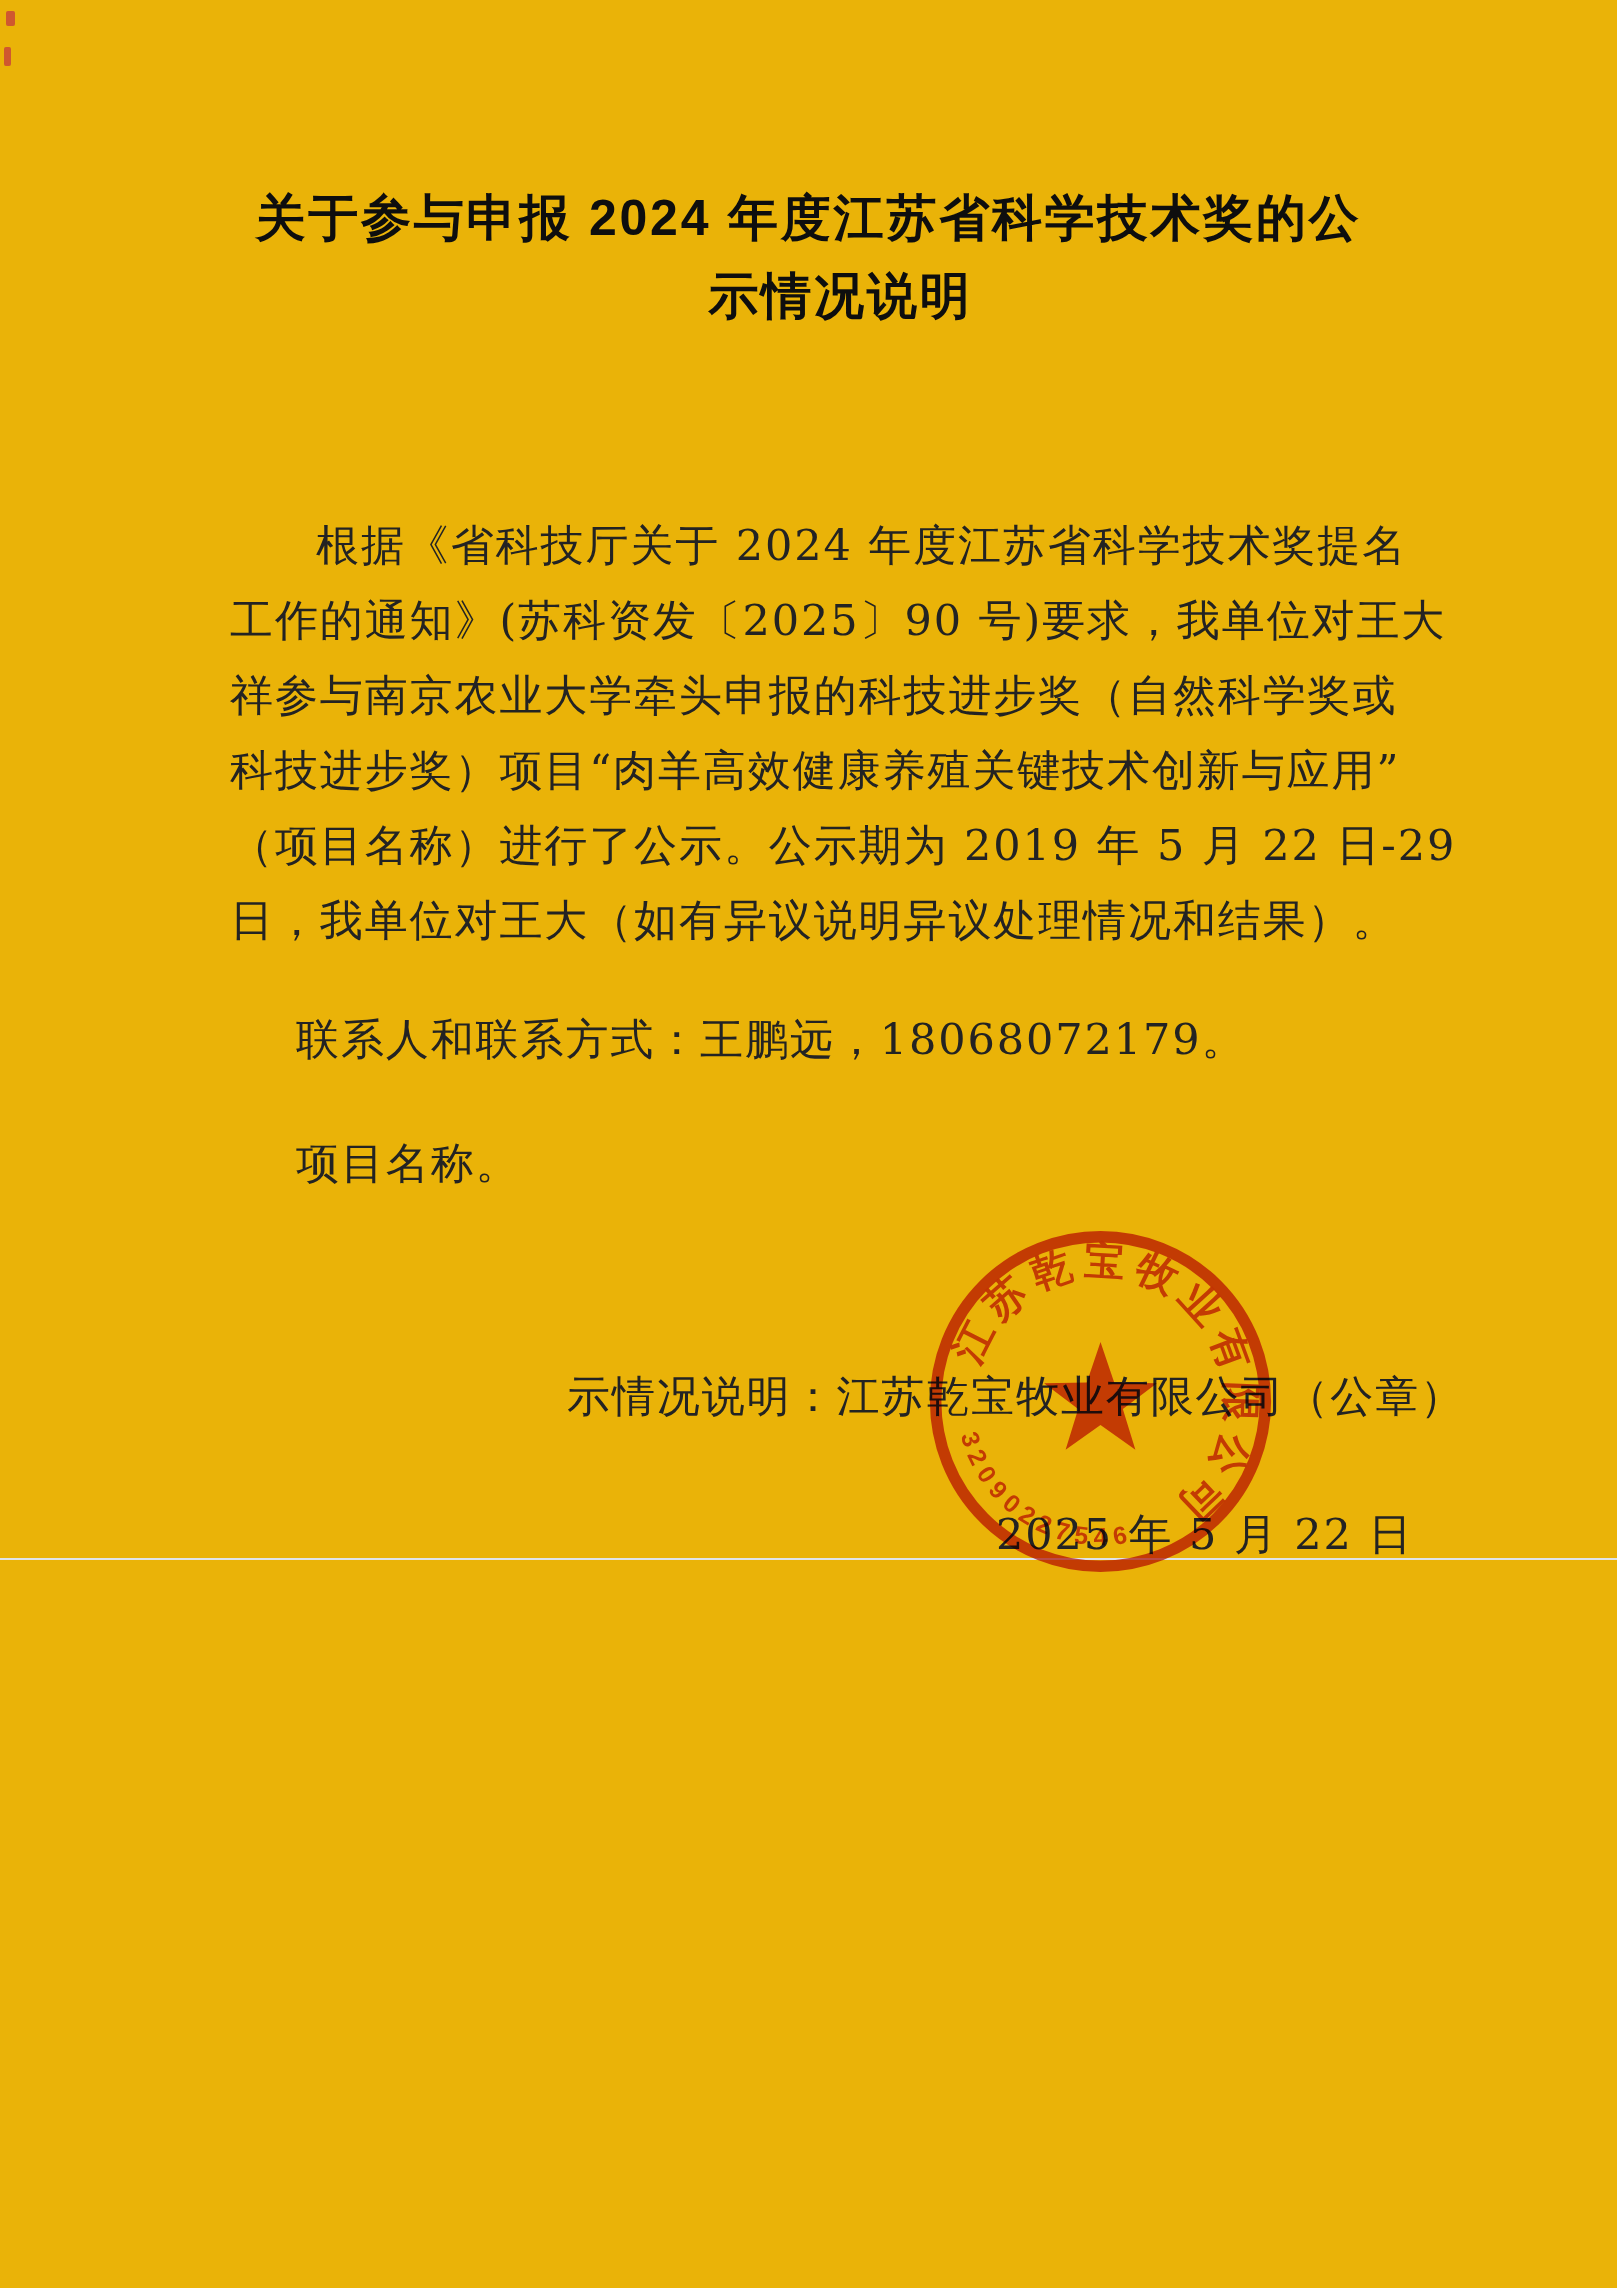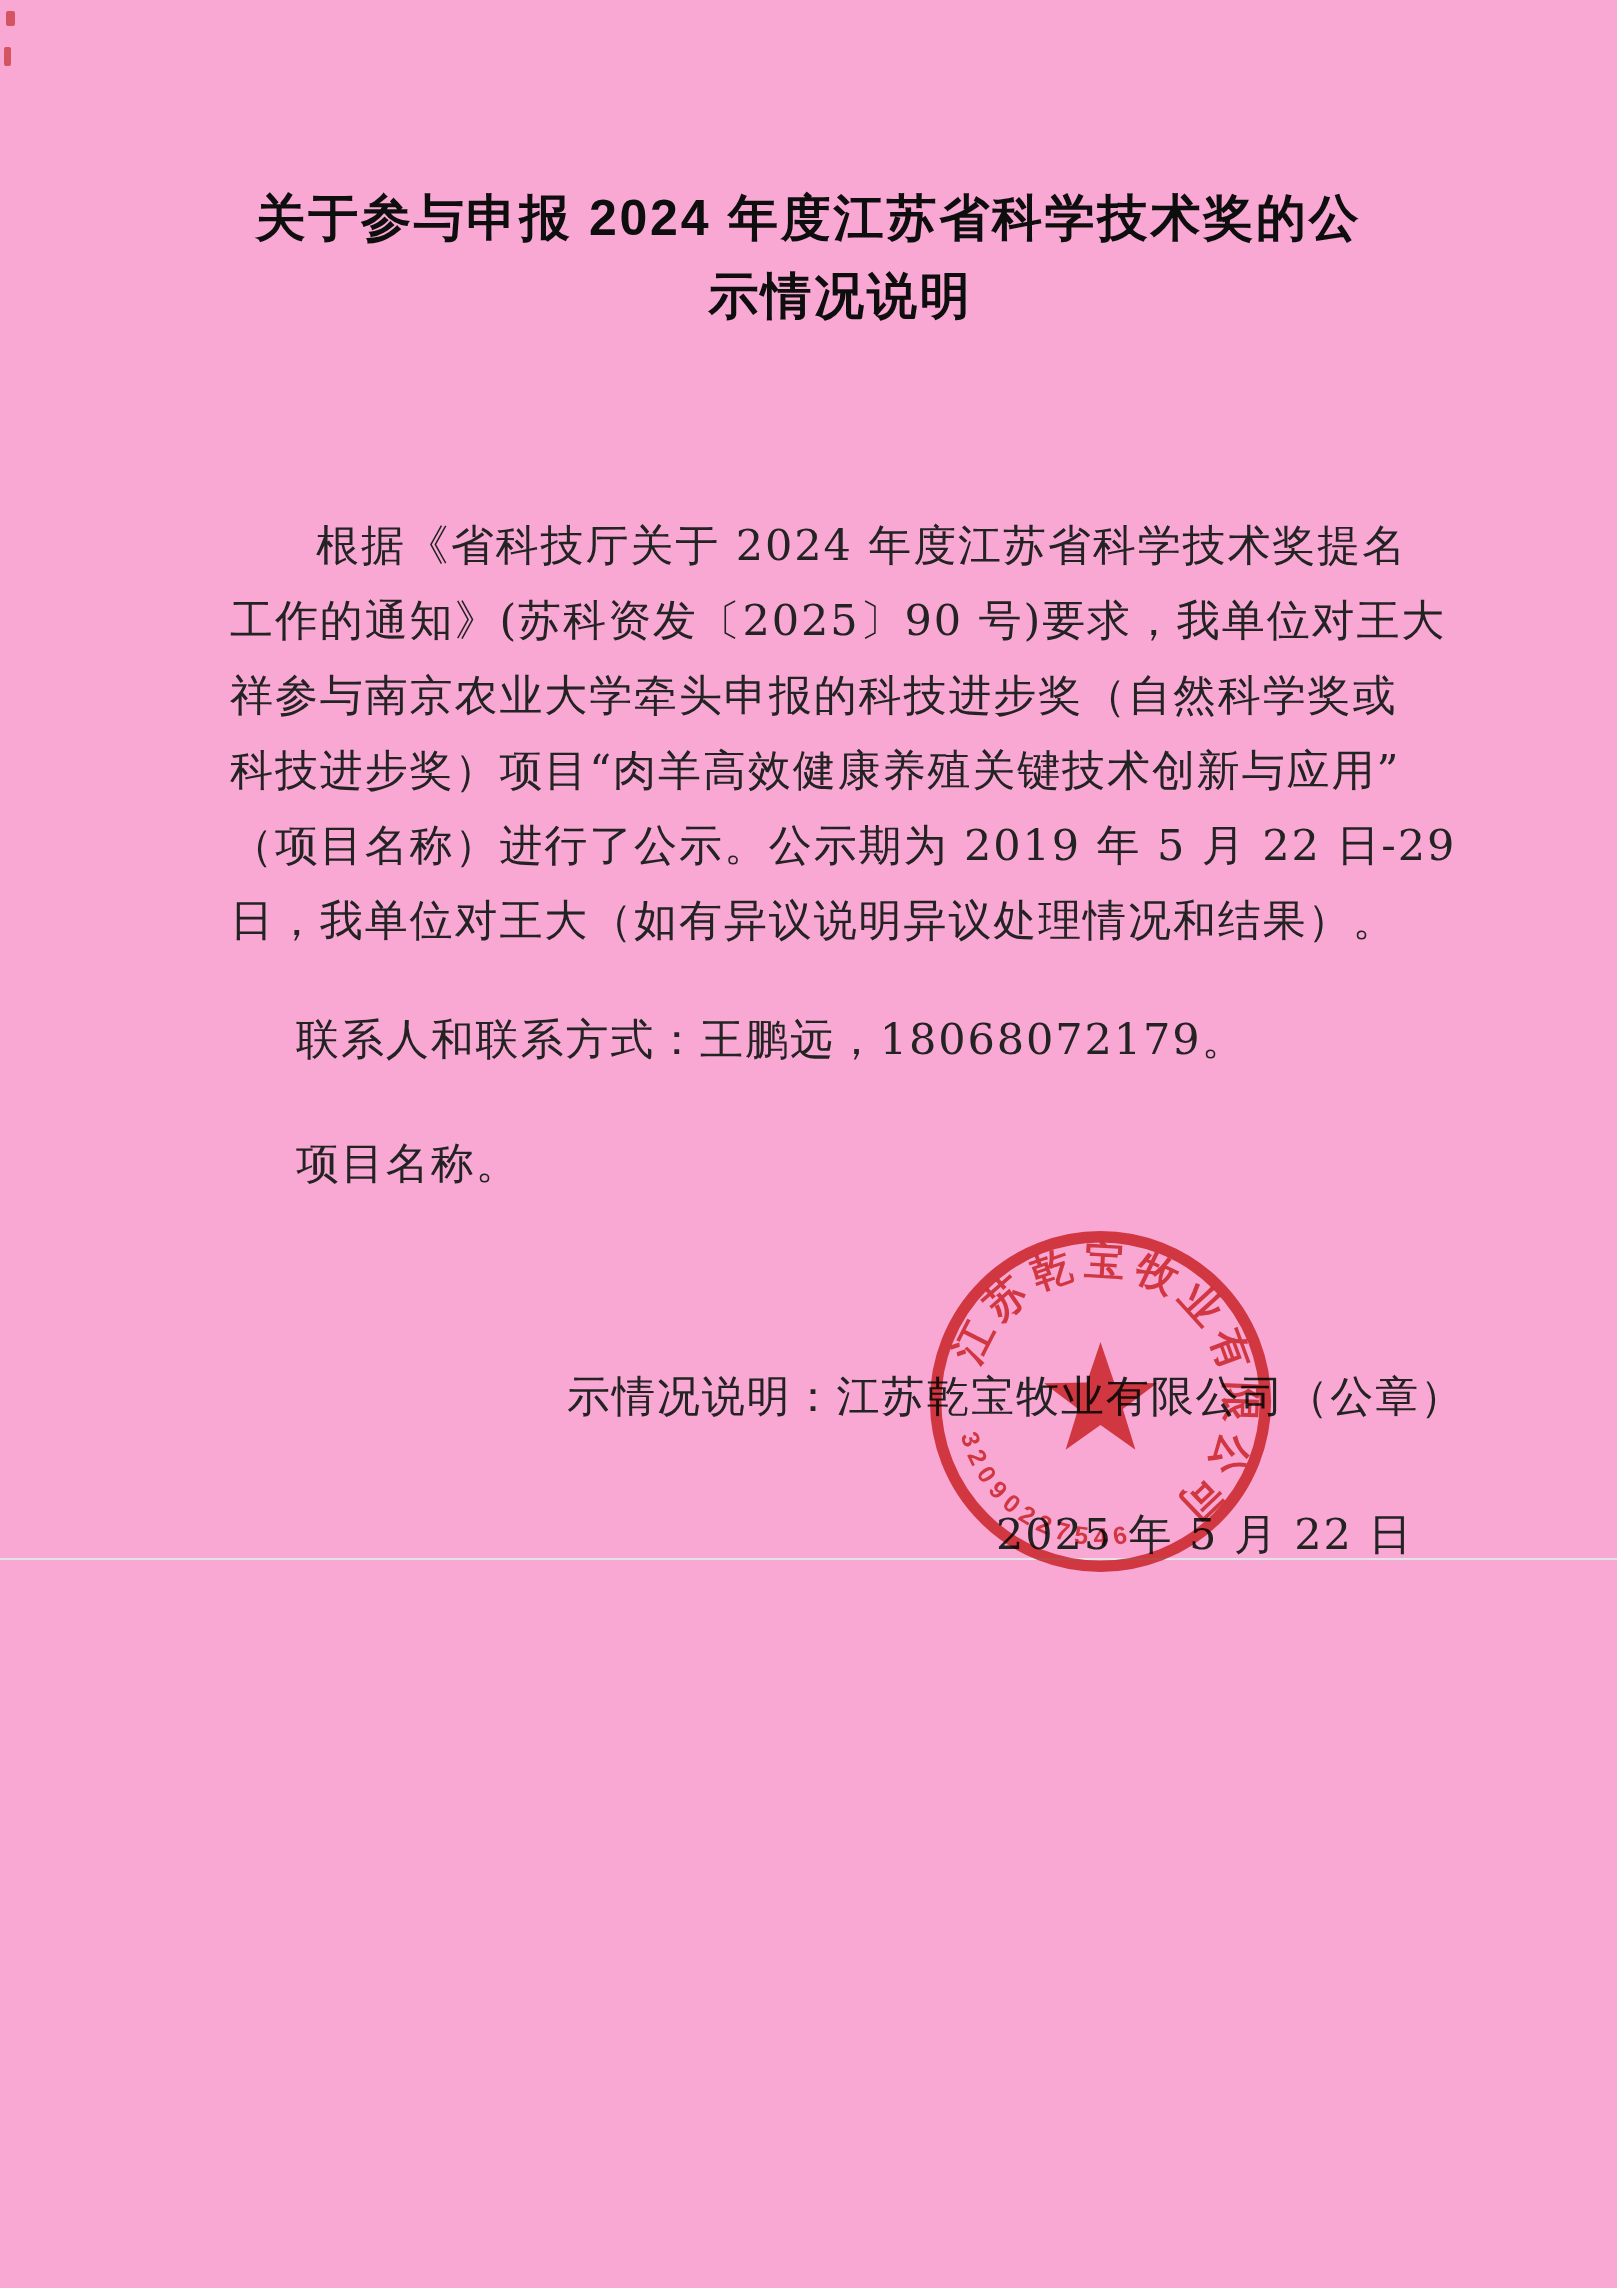--- a/index.html
+++ b/index.html
@@ -1,20 +1,20 @@
 <!DOCTYPE html>
 <html style="font-size:15px"><head>
 <meta charset="utf-8">
 <style>
   html,body{margin:0;padding:0;background:#e8eaed;}
   .page{
     position:relative;
     width:1617px;height:2289px;
     margin:0 auto;
-    background:#f9a8d4;
+    background:#eab308;
     overflow:hidden;
     font-family:"DejaVu Serif", serif;
     color:#262626;
     text-decoration:underline;
   }
   .title{
     position:absolute;left:0;width:100%;
     text-align:center;
     font-family:"Liberation Sans", sans-serif;
     font-weight:700;

